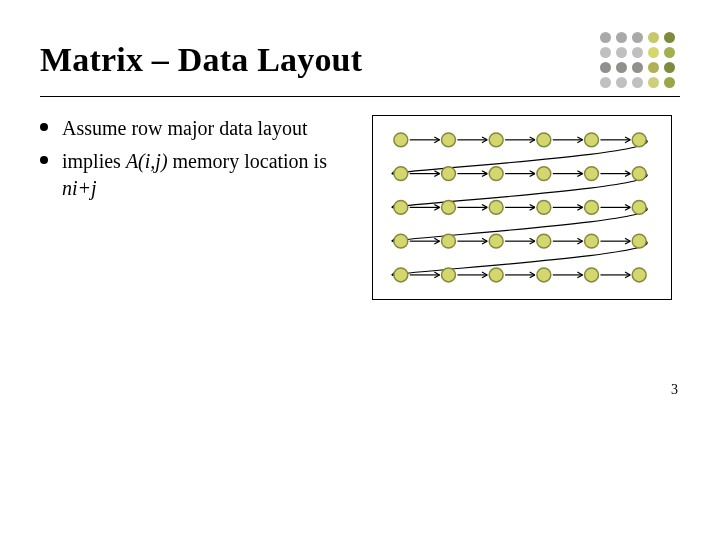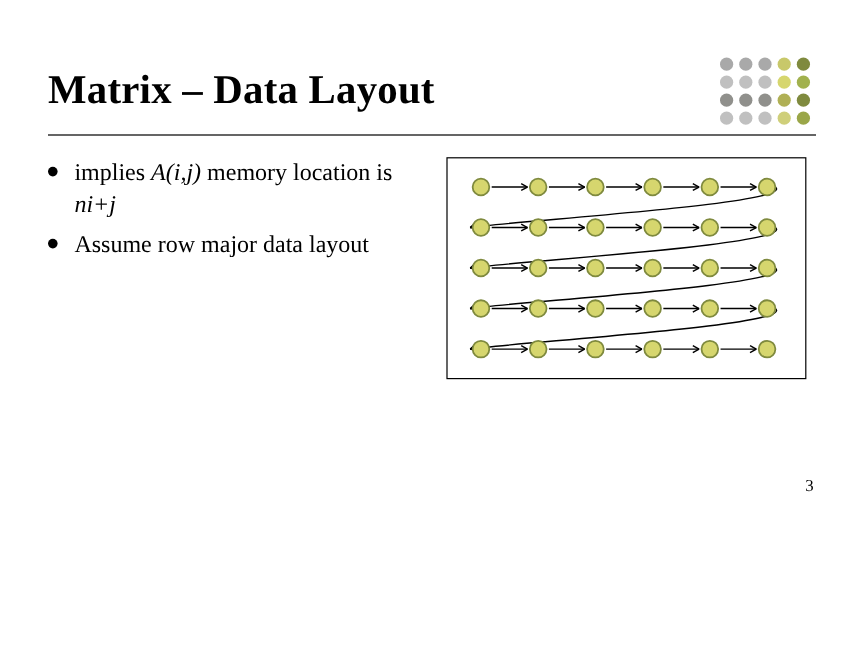--- a/index.html
+++ b/index.html
@@ -1,17 +1,17 @@
 <!DOCTYPE html>
 <html><head>
 <meta charset="utf-8">
 <style>
   * { box-sizing: border-box; margin: 0; padding: 0; }
   html, body { width: 720px; height: 540px; background: #fff; font-family: "Times New Roman", Times, serif; color: #000; }
-  .slide { position: relative; width: 720px; height: 424px; padding: 32px 40px 24px 40px; margin-top: 16px; }
+  .slide { position: relative; width: 720px; height: 424px; padding: 32px 40px 24px 40px; }
   .title-row { display: flex; align-items: center; justify-content: space-between; border-bottom: 1px solid #000; padding-bottom: 8px; margin-bottom: 18px; }
   .title { font-size: 34px; font-weight: bold; letter-spacing: 0.2px; }
   .dot-deco { width: 120px; height: 56px; position: relative; }
   .dot-deco .dc { position: absolute; width: 11px; height: 11px; border-radius: 50%; }
   .content-row { display: flex; gap: 24px; align-items: flex-start; }
   .bullets { flex: 0 0 300px; font-size: 20px; line-height: 1.35; }
   .bullets li { list-style: none; position: relative; padding-left: 22px; margin-bottom: 6px; }
   .bullets li::before { content: ""; position: absolute; left: 0; top: 8px; width: 8px; height: 8px; border-radius: 50%; background: #000; }
   .italic { font-style: italic; }
   .diagram { border: 1px solid #000; width: 300px; height: 185px; position: relative; margin-left: 8px; }
@@ -44,24 +44,24 @@
         <span class="dc" style="left: 56px; top: 45px; background: rgb(192, 192, 192);"></span>
         <span class="dc" style="left: 72px; top: 45px; background: rgb(192, 192, 192);"></span>
         <span class="dc" style="left: 88px; top: 45px; background: rgb(207, 207, 122);"></span>
         <span class="dc" style="left: 104px; top: 45px; background: rgb(154, 166, 72);"></span>
       </div>
   </div>
 
   <div class="content-row">
     <ul class="bullets">
       <li>
-        <span>implies </span><span class="italic">A(i,j)</span><span> memory location is </span><span class="italic">ni+j</span>
+        <span>Assume row major data layout</span>
       </li>
       <li>
-        <span>Assume row major data layout</span>
+        <span>implies </span><span class="italic">A(i,j)</span><span> memory location is </span><span class="italic">ni+j</span>
       </li>
     </ul>
 
     <div class="diagram">
       <svg id="diag-svg" viewBox="0 0 300 185">
           <line x1="37" y1="24" x2="67" y2="24" stroke="#000" stroke-width="1.2"></line>
           <line x1="67" y1="24" x2="61.73450462865776" y2="26.876553231625216" stroke="#000" stroke-width="1.2"></line>
           <line x1="67" y1="24" x2="61.73450462865776" y2="21.123446768374784" stroke="#000" stroke-width="1.2"></line>
           <line x1="85" y1="24" x2="115" y2="24" stroke="#000" stroke-width="1.2"></line>
           <line x1="115" y1="24" x2="109.73450462865776" y2="26.876553231625216" stroke="#000" stroke-width="1.2"></line>

